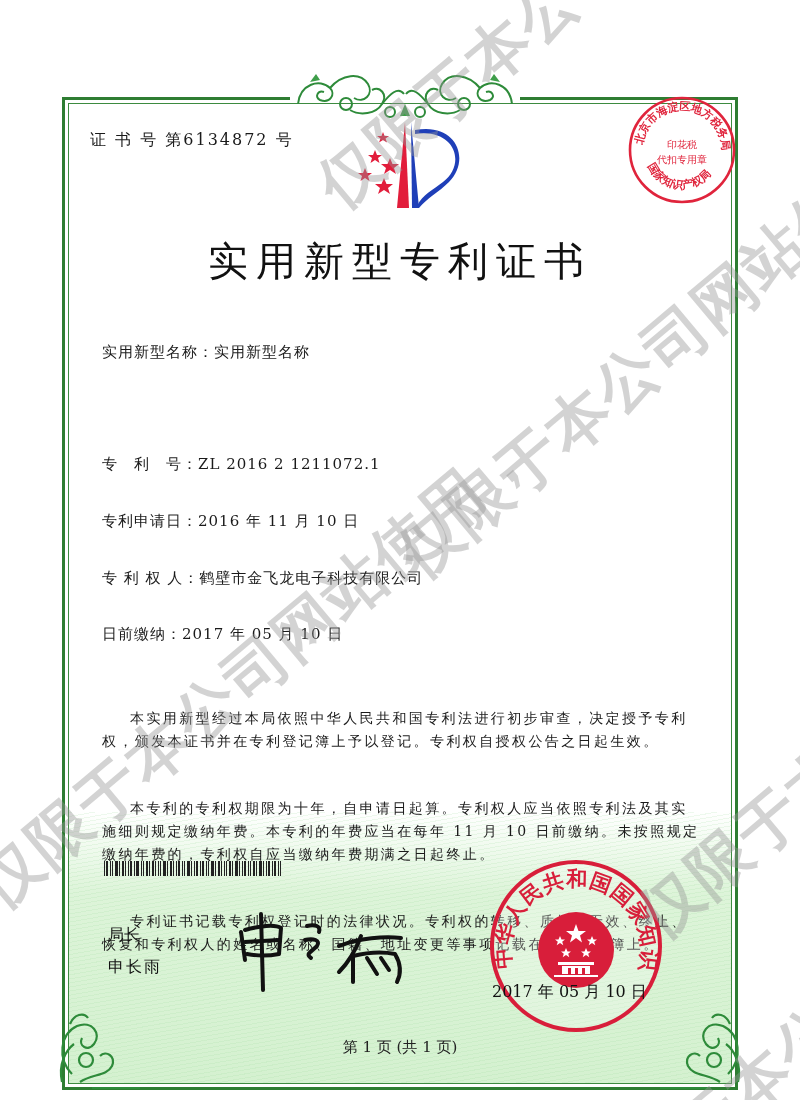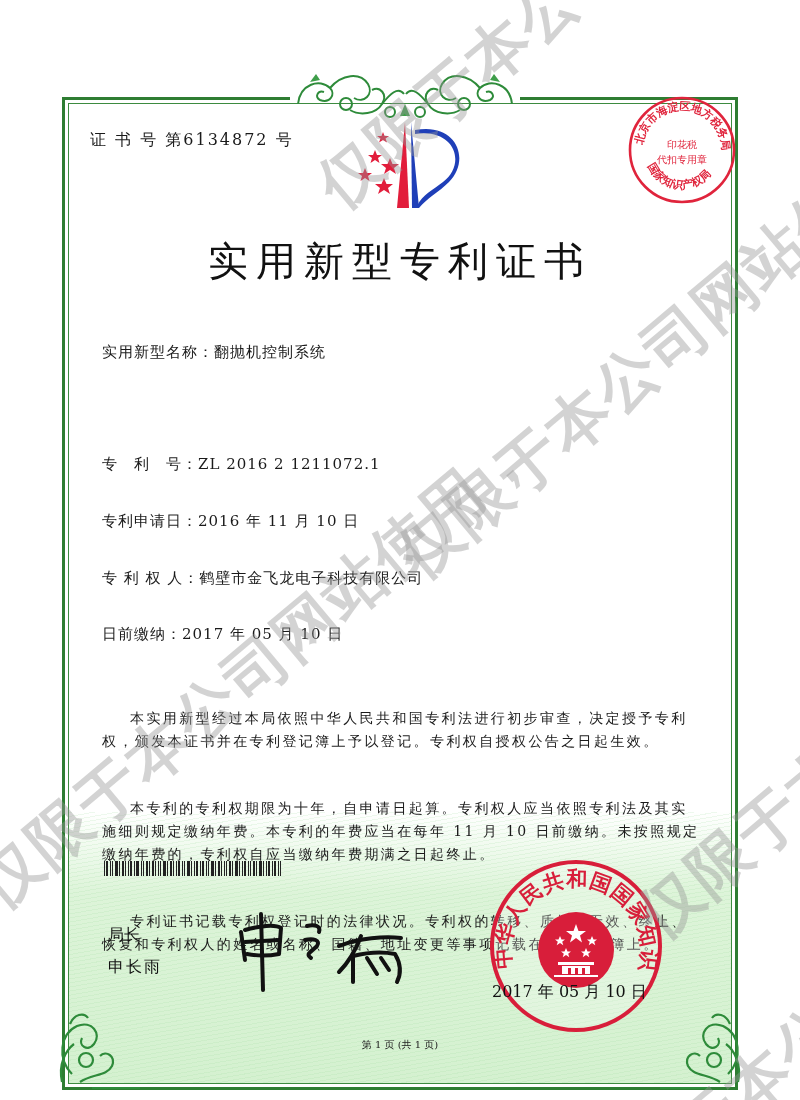--- a/index.html
+++ b/index.html
@@ -69,21 +69,21 @@
   .director-name { top: 945px; letter-spacing: 2px; }
   .signature { position: absolute; left: 235px; top: 890px; width: 180px; height: 90px; }
 
   .seal { position: absolute; left: 488px; top: 846px; width: 176px; height: 176px; }
   .seal-date {
     position: absolute; left: 492px; top: 970px; font-size: 16px; color: #111;
     font-family: "DejaVu Serif", serif;
   }
 
   .footer-page {
-    position: absolute; left: 0; width: 800px; top: 1026px; text-align: center; font-size: 10px;
+    position: absolute; left: 0; width: 800px; top: 1026px; text-align: center; font-size: 15px;
     font-family: "DejaVu Serif", serif; color: #222;
   }
 
   
   .watermark {
     position: absolute; font-family: "DejaVu Sans", sans-serif; font-weight: bold;
     font-size: 62px; color: rgba(150,150,150,0.42); white-space: nowrap;
     transform-origin: 0 0; transform: rotate(-40deg); pointer-events: none; letter-spacing: 2px;
   }
 </style>
@@ -168,21 +168,21 @@
     <circle cx="60" cy="60" r="52" fill="none" stroke="#e0243c" stroke-width="2.6"></circle>
     <text font-size="11" fill="#e0243c" font-family="DejaVu Serif, serif" font-weight="bold"><textPath href="#taxArc" startOffset="4%">北京市海淀区地方税务局</textPath></text>
     <text font-size="11" fill="#e0243c" font-family="DejaVu Serif, serif" font-weight="bold"><textPath href="#taxArcBottom" startOffset="6%">国家知识产权局</textPath></text>
     <text x="60" y="58" text-anchor="middle" font-size="10" fill="#e0243c" font-family="DejaVu Serif, serif">印花税</text>
     <text x="60" y="73" text-anchor="middle" font-size="10" fill="#e0243c" font-family="DejaVu Serif, serif">代扣专用章</text>
   </svg>
 
   <h1 class="title">实用新型专利证书</h1>
 
   <div class="field" style="top:331px">
-    <span class="label">实用新型名称：</span><span class="value">翻抛机控制系统</span>
+    <span class="label">实用新型名称：</span><span class="value">实用新型名称</span>
   </div>
   <div class="field" style="top:443px">
     <span class="label">专　利　号：</span><span class="value">ZL 2016 2 1211072.1</span>
   </div>
   <div class="field" style="top:500px">
     <span class="label">专利申请日：</span><span class="value">2016 年 11 月 10 日</span>
   </div>
   <div class="field" style="top:557px">
     <span class="label">专 利 权 人：</span><span class="value">鹤壁市金飞龙电子科技有限公司</span>
   </div>

